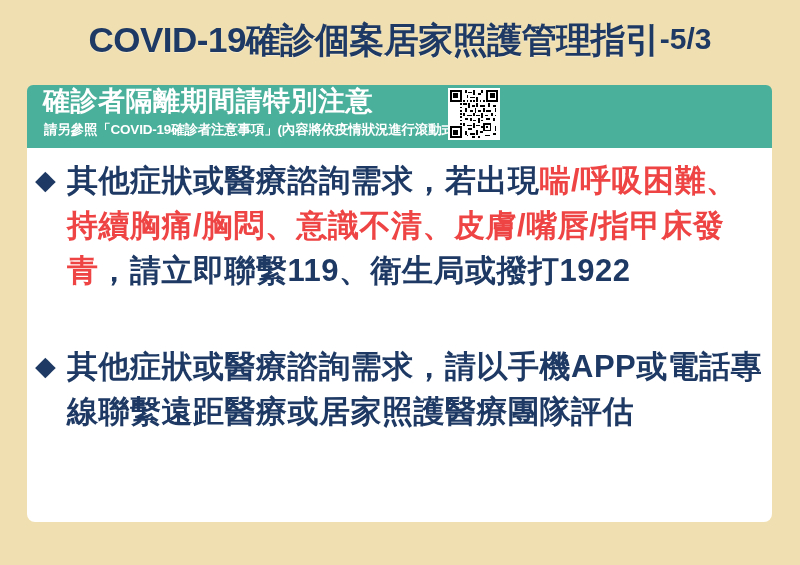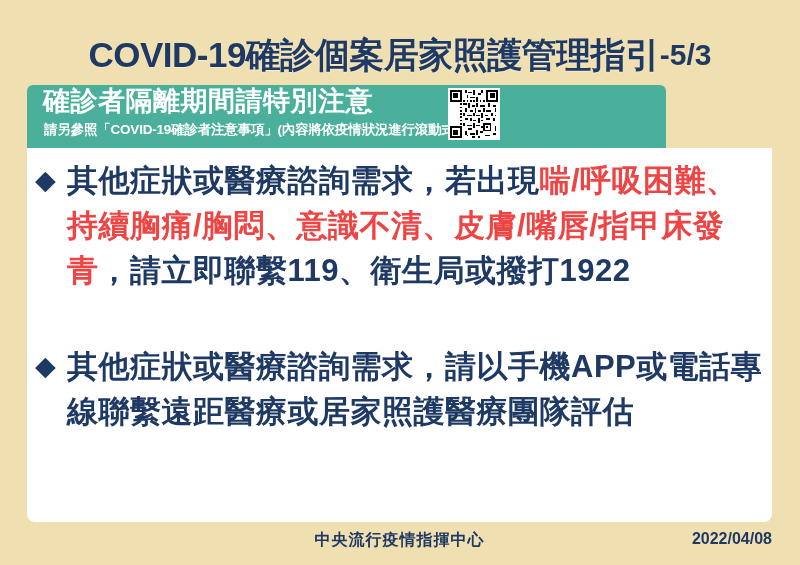--- a/index.html
+++ b/index.html
@@ -22,21 +22,21 @@
   }
 
   
   .title-bar {
     position: absolute;
     left: 0;
     top: 22px;
     width: 800px;
     height: 50px;
     display: flex;
-    align-items: flex-end;
+    align-items: flex-start;
     justify-content: center;
   }
   .title-text {
     font-size: 35px;
     font-weight: bold;
     color: #1e3a64;
     letter-spacing: -0.5px;
     white-space: nowrap;
     line-height: 1;
     text-shadow: 0 1px 0 rgba(255,255,255,0.35);
@@ -45,21 +45,21 @@
     font-size: 30px;
     font-weight: bold;
     color: #1e3a64;
   }
 
   
   .teal-band {
     position: absolute;
     left: 27px;
     top: 85px;
-    width: 639px;
+    width: 745px;
     height: 63px;
     background: #4bb09b;
     border-radius: 6px 6px 0 0;
     box-sizing: border-box;
   }
   .teal-heading {
     position: absolute;
     left: 16px;
     top: 1px;
     font-size: 27px;
@@ -293,18 +293,14 @@
 
     <div class="bullet-block" id="bullet-2">
       <div class="bullet-row">
         <span class="diamond">◆</span>
         <span class="bullet-text">其他症狀或醫療諮詢需求，請以手機APP或電話專線聯繫遠距醫療或居家照護醫療團隊評估</span>
       </div>
     </div>
 
   </div>
 
-  <div class="footer">
-    <div class="footer-center">中央流行疫情指揮中心</div>
-    <div class="footer-date">2022/04/08</div>
-  </div>
 
 </div>
 
 </body></html>

